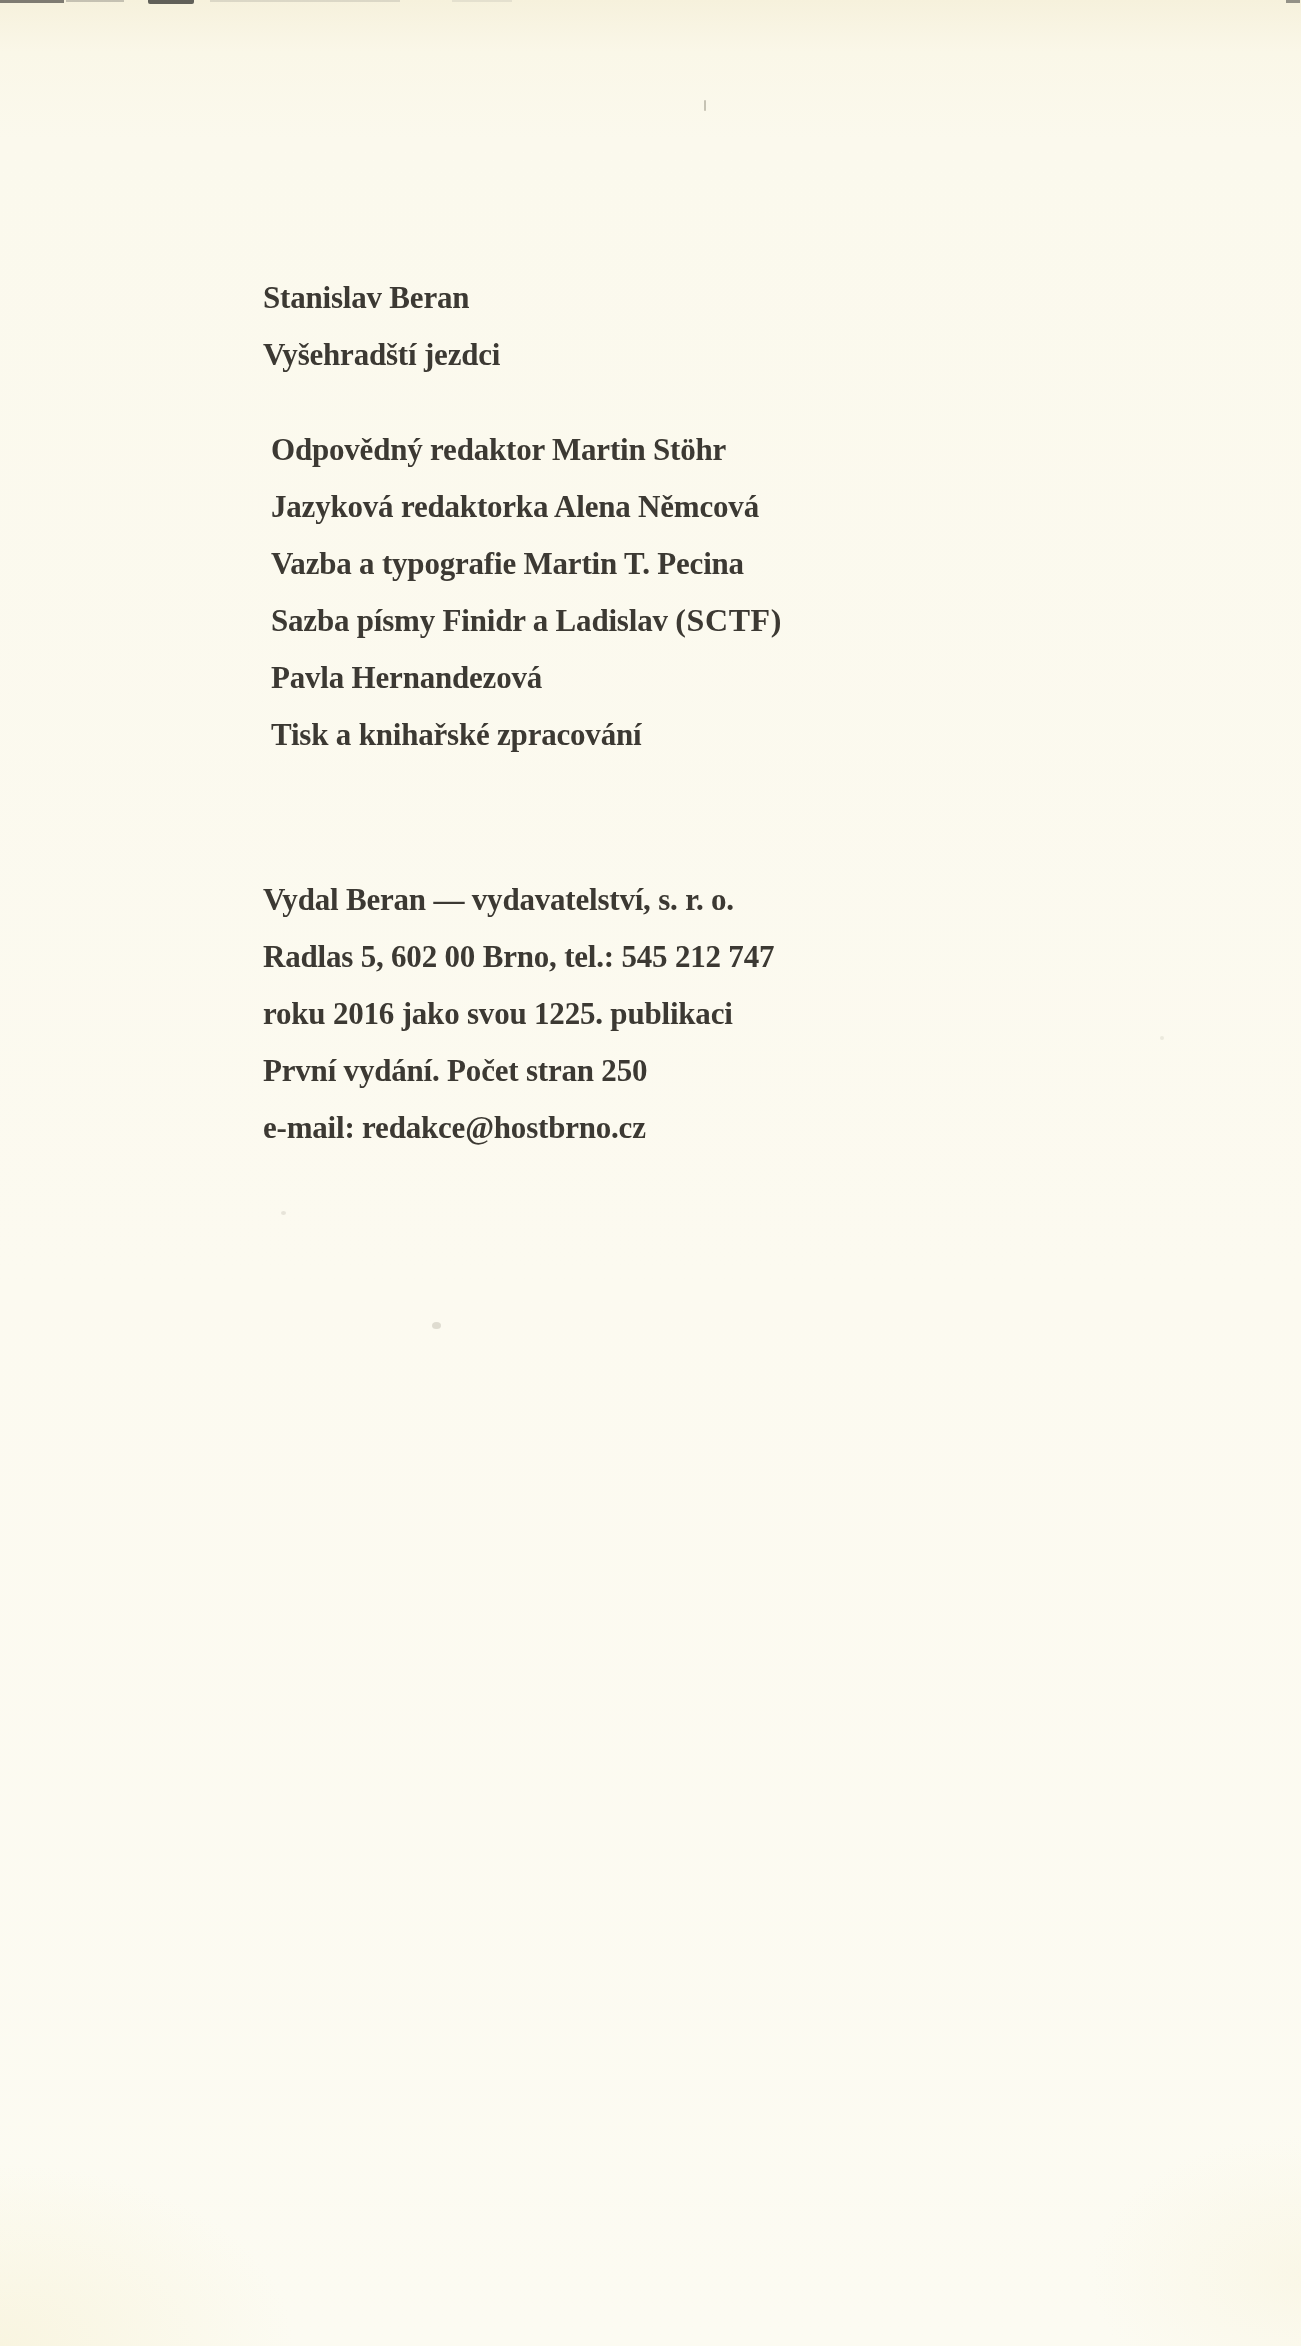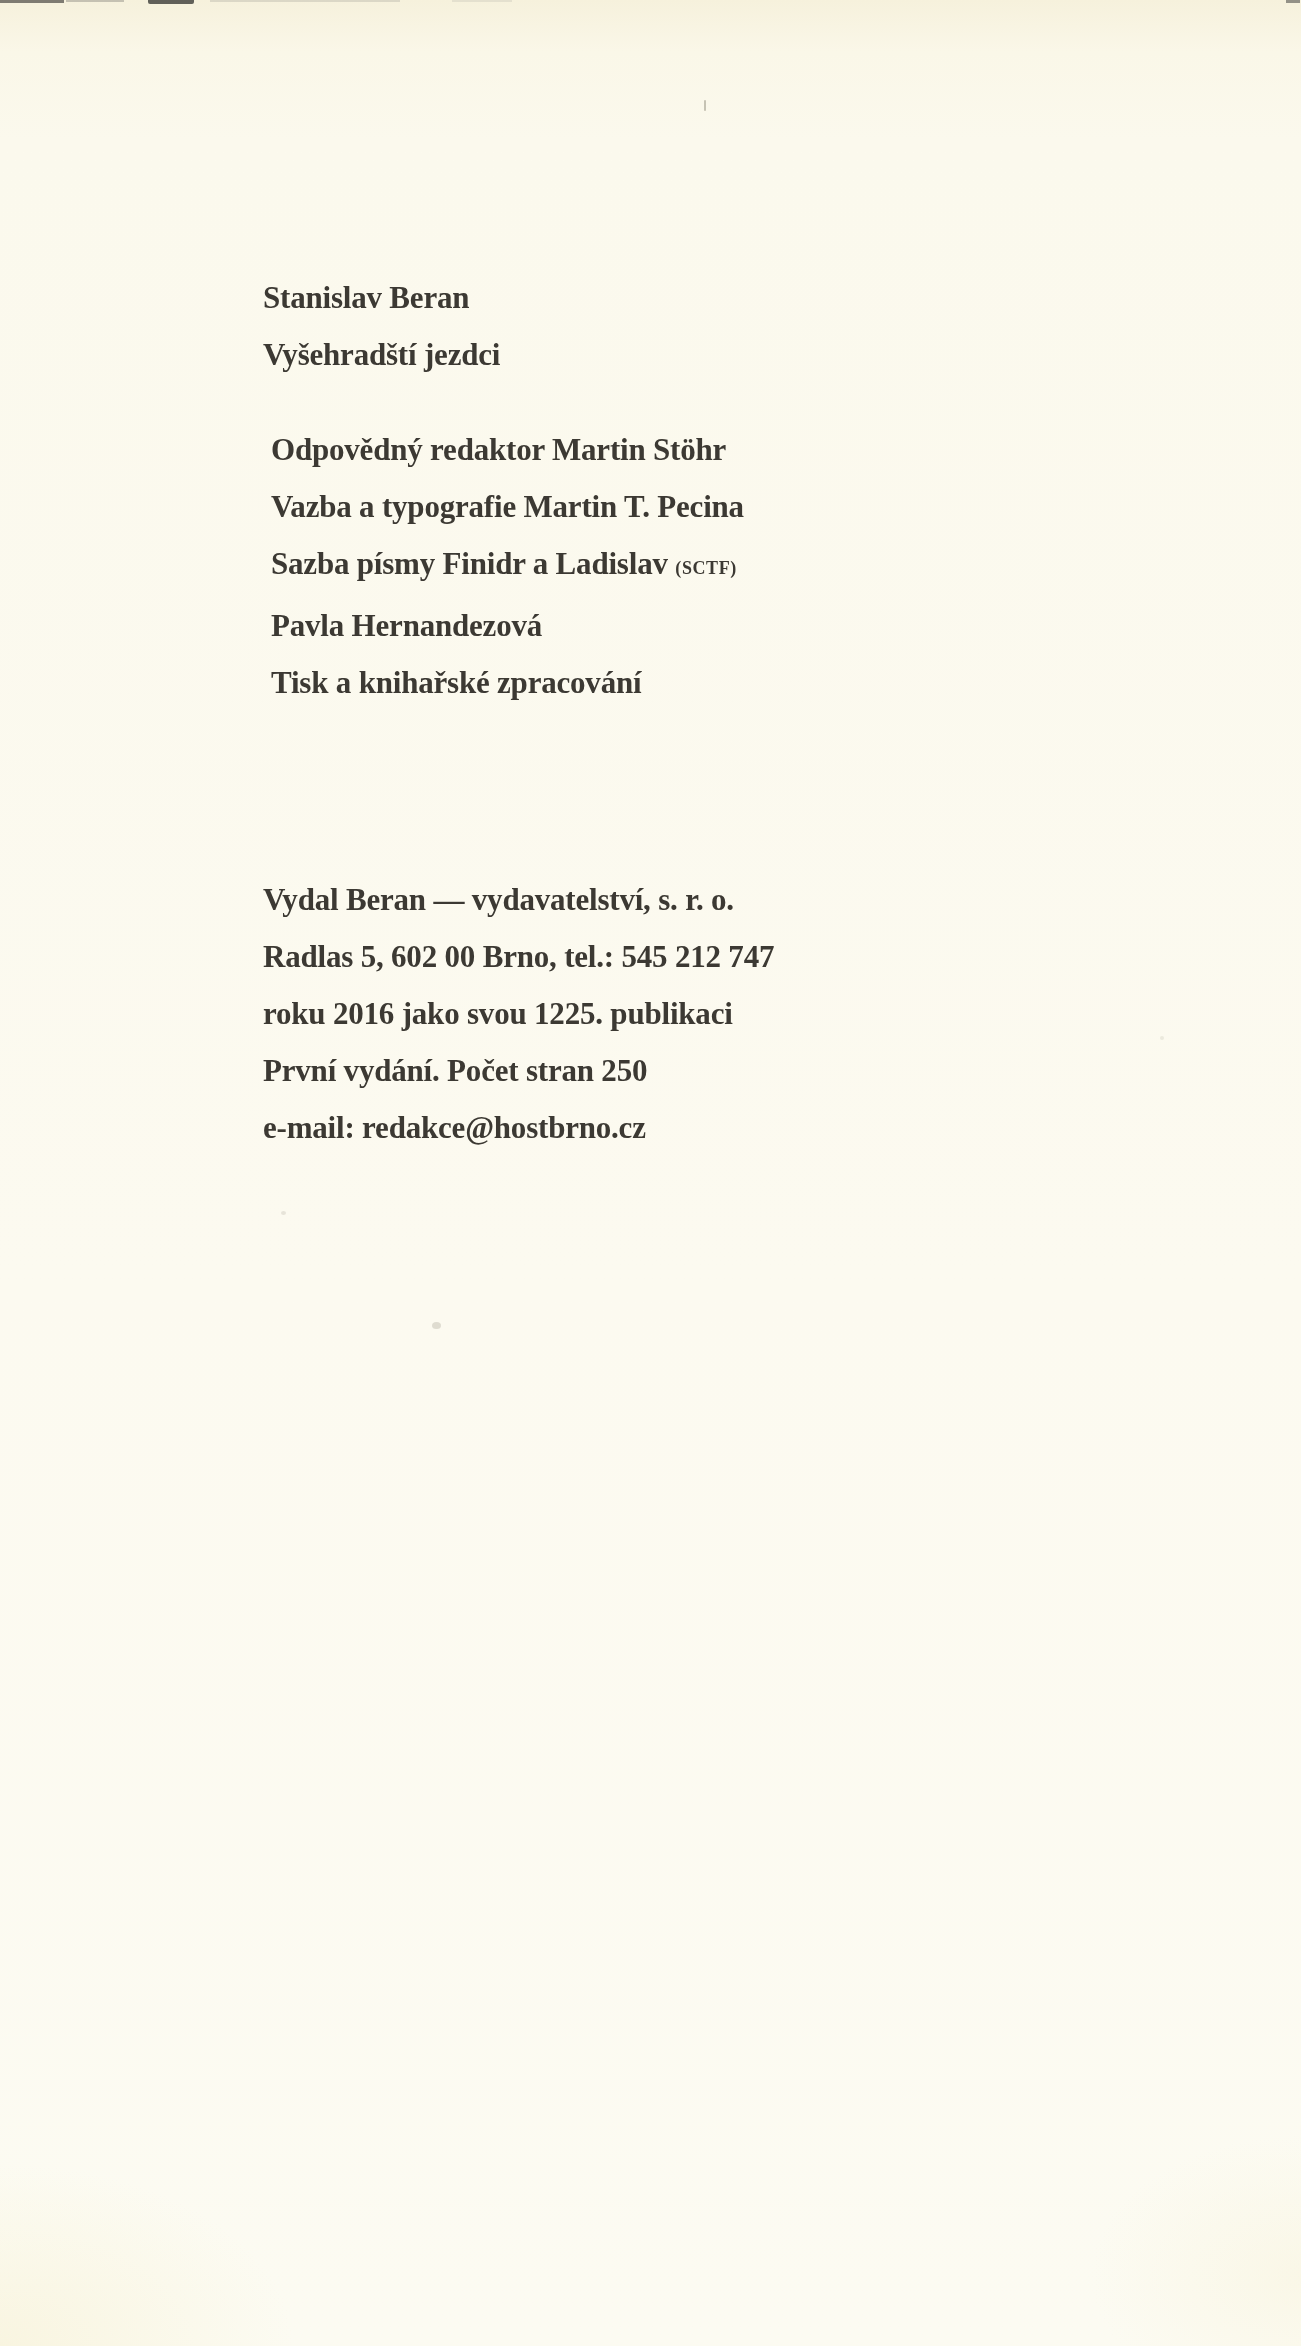--- a/index.html
+++ b/index.html
@@ -34,21 +34,21 @@
     font-family: Liberation Serif, serif;
   }
   .textcol p {
     margin: 0;
     white-space: nowrap;
   }
   #title-block   { top: 269px; }
   #credits-block { top: 421px; margin-left: 8px; }
   #publisher-block { top: 871px; }
   .sc {
-    font-size: 18px;
+    font-size: 32px;
     letter-spacing: 0.6px;
   }
   
   .artifact { position: absolute; pointer-events: none; }
   .edge-a { left: 0;      top: 0; width: 64px;  height: 3px; background: #55534e; opacity: .75; }
   .edge-b { left: 66px;   top: 0; width: 58px;  height: 2px; background: #8a887f; opacity: .45; }
   .edge-c { left: 148px;  top: 0; width: 46px;  height: 4px; background: #3c3c38; opacity: .8; border-radius: 0 0 2px 2px; }
   .edge-d { left: 210px;  top: 0; width: 190px; height: 2px; background: #b5b2a6; opacity: .4; }
   .edge-e { left: 452px;  top: 0; width: 60px;  height: 2px; background: #c4c1b4; opacity: .35; }
   .edge-f { left: 1286px; top: 0; width: 14px;  height: 3px; background: #6a6862; opacity: .7; }
@@ -73,20 +73,21 @@
   <div class="artifact speck-3"></div>
   <div class="artifact speck-4"></div>
 
   <div class="textcol" id="title-block">
     <p>Stanislav Beran</p>
     <p>Vyšehradští jezdci</p>
   </div>
 
   <div class="textcol" id="credits-block">
     <p>Odpovědný redaktor Martin Stöhr</p>
+    <p>Jazyková redaktorka Alena Němcová</p>
     <p>Vazba a typografie Martin T. Pecina</p>
     <p><span>Sazba písmy Finidr a Ladislav</span> <span class="sc">(SCTF)</span></p>
     <p>Pavla Hernandezová</p>
     <p>Tisk a knihařské zpracování</p>
   </div>
 
   <div class="textcol" id="publisher-block">
     <p>Vydal Beran — vydavatelství, s. r. o.</p>
     <p>Radlas 5, 602 00 Brno, tel.: 545 212 747</p>
     <p>roku 2016 jako svou 1225. publikaci</p>

